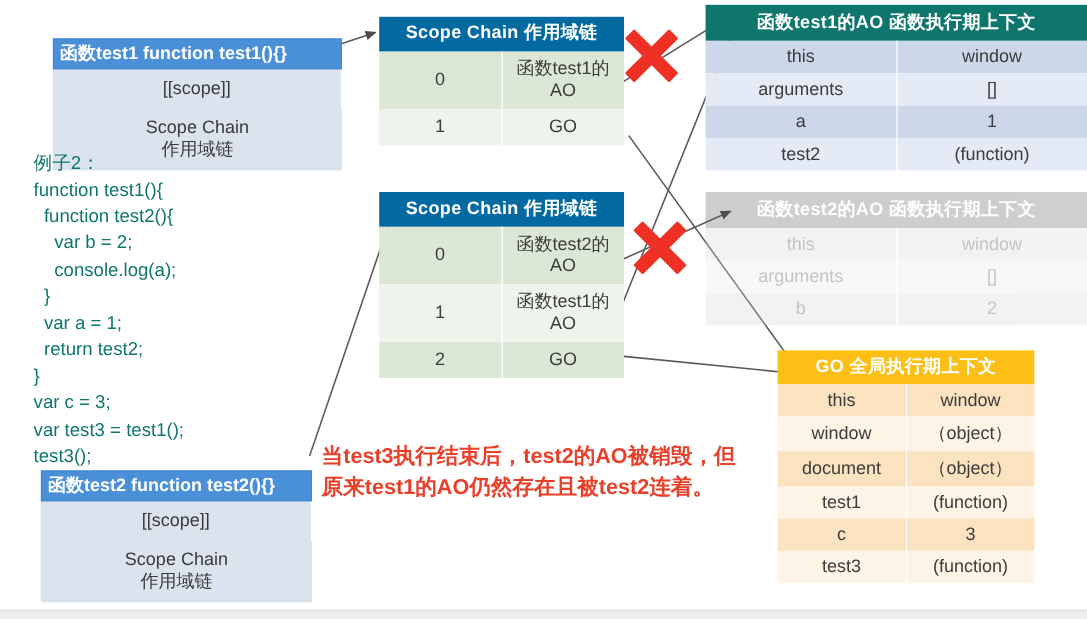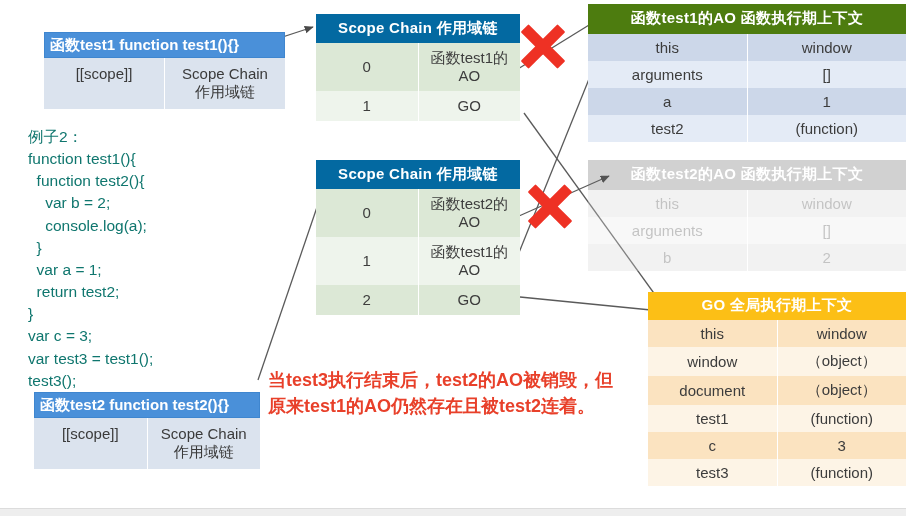--- a/index.html
+++ b/index.html
@@ -19,49 +19,49 @@
   .tbl .hdr{font-weight:bold;color:#ffffff;text-align:center;letter-spacing:.3px;}
   .tbl td{text-align:center;vertical-align:middle;}
 
   
   .fnbox{position:absolute;}
   .fnbox .fhdr{
     background:#4a90d9;color:#fff;font-weight:bold;font-size:15px;
     padding:4px 6px 5px 6px;line-height:1.15;white-space:nowrap;
     box-shadow:inset 0 0 0 1px #3f86cf;
   }
-  .fnbox .frow{display:flex;background:#dbe3ee;}
+  .fnbox .frow{display:flex;background:#dbe3ee;flex-direction:column;}
   .fnbox .frow>div{
     flex:1;padding:7px 4px 8px;font-size:15px;line-height:1.15;text-align:center;color:#3a3a3a;
   }
   .fnbox .frow>div:first-child{border-right:1px solid #ffffff;}
   .fnbox .frow .two{line-height:1.2;text-align:center;}
 
   
   .sc{width:204px;}
   .sc .hdr{background:#0369a1;font-size:15px;padding:5px 0 6px;}
   .sc td{font-size:15px;padding:6px 2px;line-height:1.2;color:#3d3d3d;}
   .sc td.idx{width:38%;border-right:1px solid #ffffff;}
   .sc tr.r0 td{background:#dce8d6;}
   .sc tr.r1 td{background:#eef4ec;}
   .sc tr.r2 td{background:#dce8d6;}
 
   
   .ao{width:318px;}
-  .ao .hdr{background:#4d7c0f;font-size:15px;padding:5px 0 6px;}
+  .ao .hdr{background:#0f766e;font-size:15px;padding:5px 0 6px;}
   .ao td{font-size:15px;padding:5px 2px;color:#3c3c3c;}
   .ao td.k{width:50%;border-right:1px solid #ffffff;}
   .ao tr.alt0 td{background:#ccd7e9;}
   .ao tr.alt1 td{background:#e4ebf6;}
 
   
   .faded{opacity:.30;filter:grayscale(100%);}
 
   
-  .go{width:258px;border-radius:12px;}
+  .go{width:214px;border-radius:12px;}
   .go .hdr{background:#fcbf16;font-size:15px;padding:4px 0 5px;color:#ffffff;}
   .go td{font-size:15px;padding:5px 2px;color:#3c3c3c;}
   .go td.k{width:48%;border-right:1px solid #ffffff;}
   .go tr.alt0 td{background:#fbe3c0;}
   .go tr.alt1 td{background:#fdf4e6;}
 
   
   #code{
     position:absolute;left:28px;top:126px;width:250px;
     font-size:15.5px;line-height:1.43;color:#0f766e;white-space:pre;

